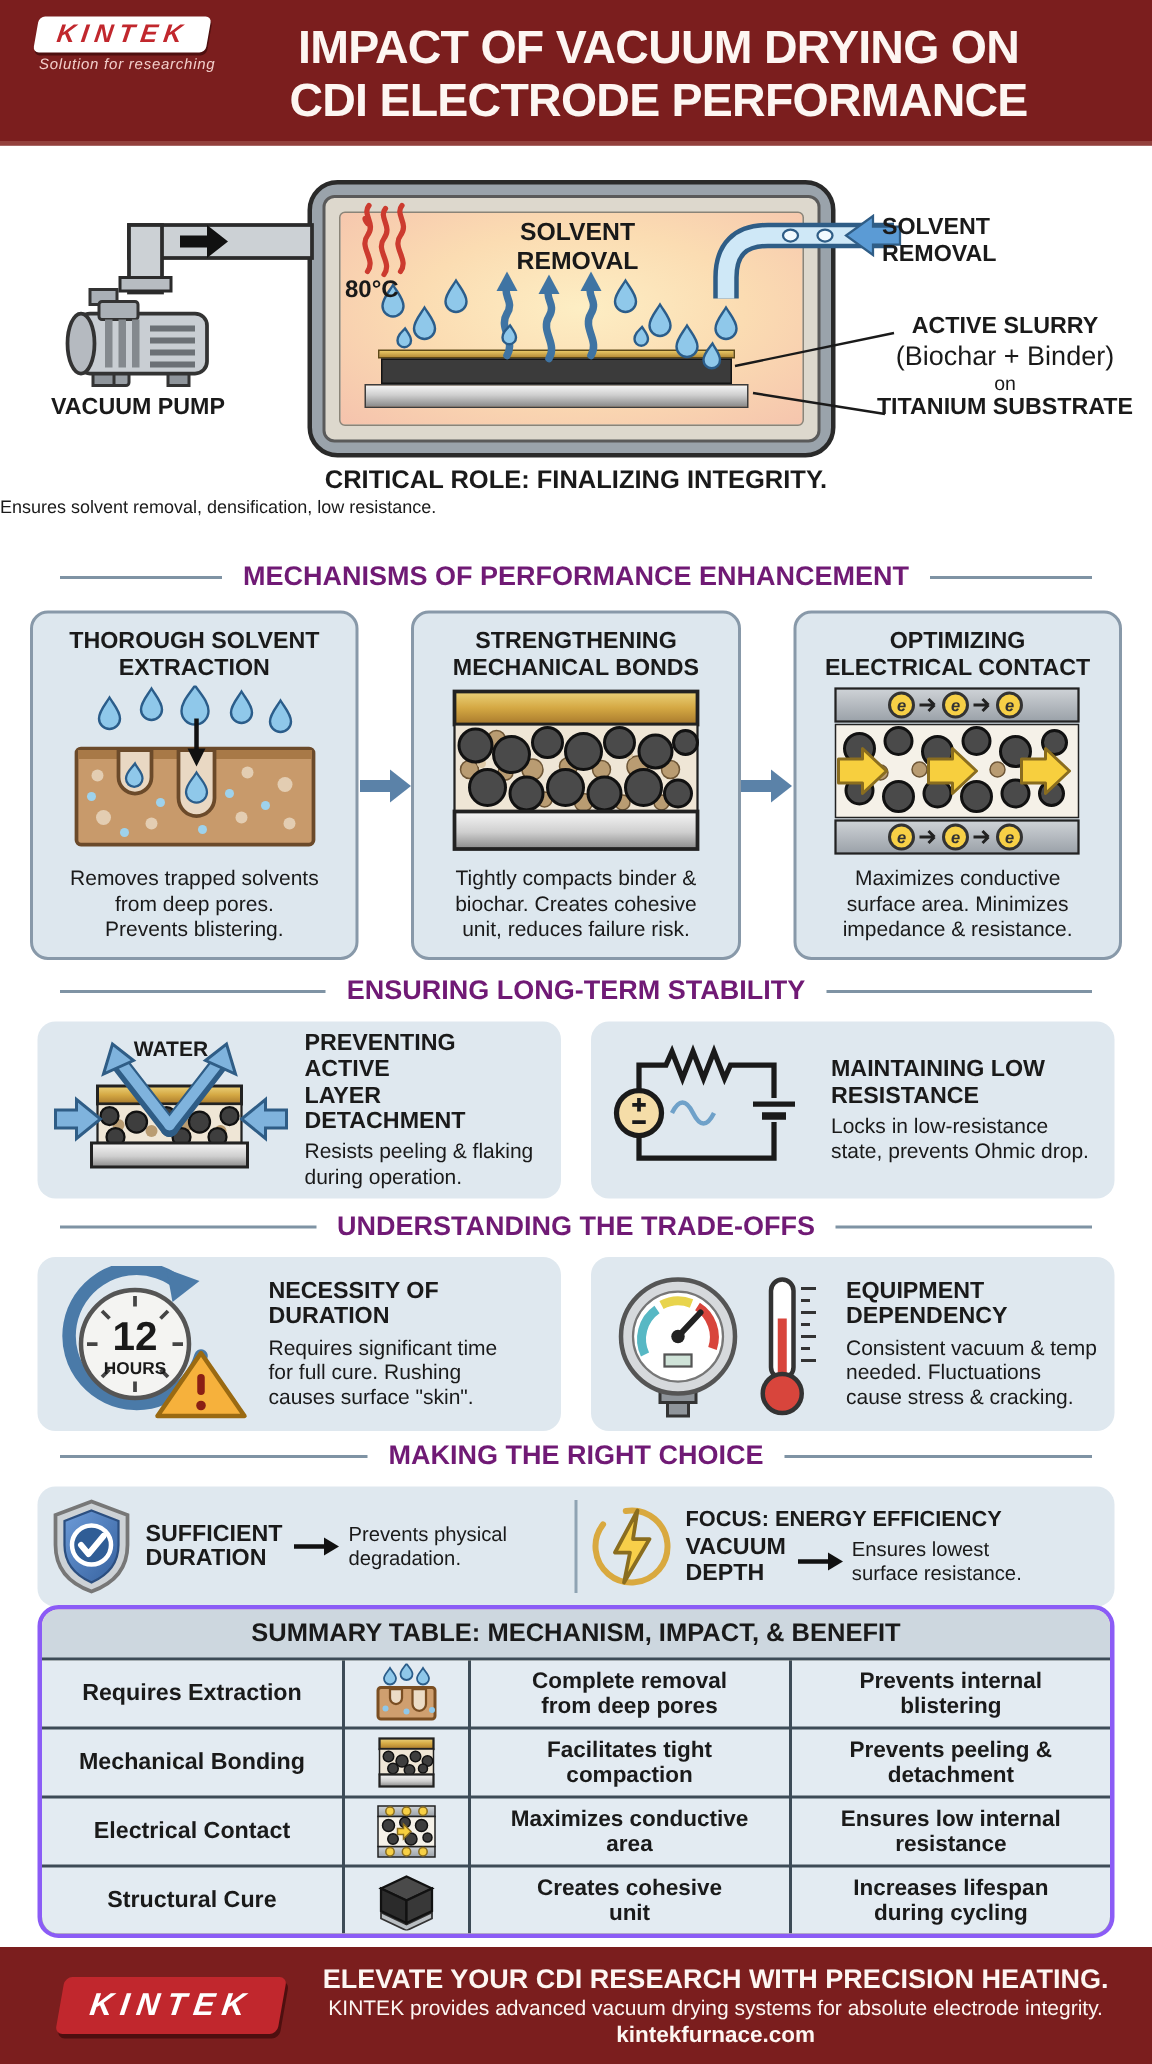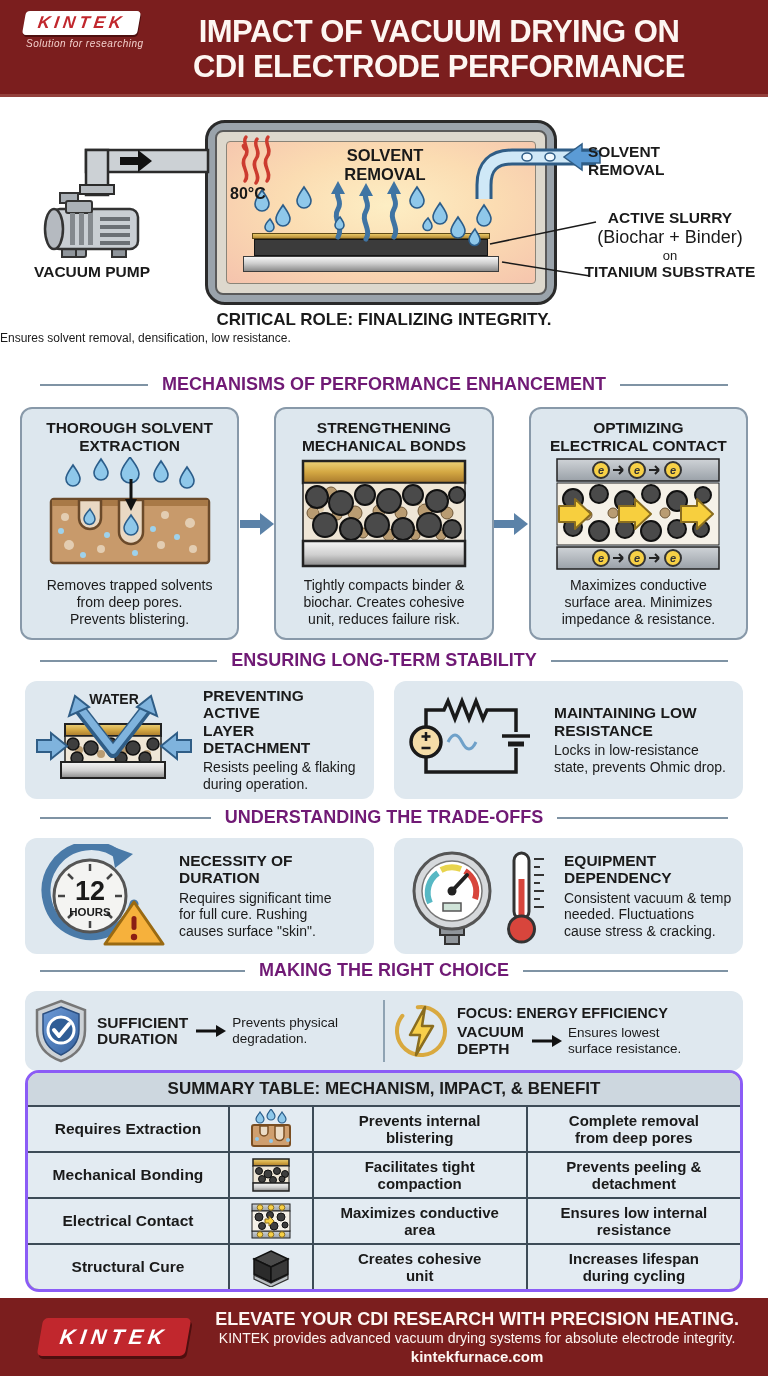--- a/index.html
+++ b/index.html
@@ -619,24 +619,24 @@
               <path d="M34,3 C35.5,5.5 38,7.5 38,10 A4,4 0 1 1 30,10 C30,7.5 32.5,5.5 34,3 Z"></path>
             </g>
             <rect x="4" y="16" width="38" height="21" rx="2" fill="#cf9f6f" stroke="#7a4e22" stroke-width="2"></rect>
             <path d="M12,17 v6 a4,4 0 0 0 8,0 v-6 Z" fill="#ecdcc6" stroke="#7a4e22" stroke-width="1.5"></path>
             <path d="M27,17 v10 a4.5,4.5 0 0 0 9,0 v-10 Z" fill="#ecdcc6" stroke="#7a4e22" stroke-width="1.5"></path>
             <circle cx="9" cy="30" r="2" fill="#8fc8ea"></circle>
               <circle cx="23" cy="32" r="2" fill="#8fc8ea"></circle>
               <circle cx="40" cy="31" r="2" fill="#8fc8ea"></circle>
           </svg>
         </div>
+        <div class="t-cell preline">Complete removal
+from deep pores</div>
         <div class="t-cell preline">Prevents internal
 blistering</div>
-        <div class="t-cell preline">Complete removal
-from deep pores</div>
 
         <div class="t-cell t-mech">Mechanical Bonding</div>
         <div class="t-cell">
           <svg width="46" height="40" viewBox="0 0 46 40">
             <rect x="5" y="4" width="36" height="7" fill="url(#goldGrad)" stroke="#222" stroke-width="1.5"></rect>
             <rect x="5" y="11" width="36" height="17" fill="#efe6d6" stroke="#222" stroke-width="1"></rect>
             <g fill="#3e3e3e" stroke="#111" stroke-width="1">
               <circle cx="11" cy="16" r="3.5"></circle>
                 <circle cx="20" cy="19" r="4"></circle>
                 <circle cx="29" cy="16" r="3.5"></circle>

